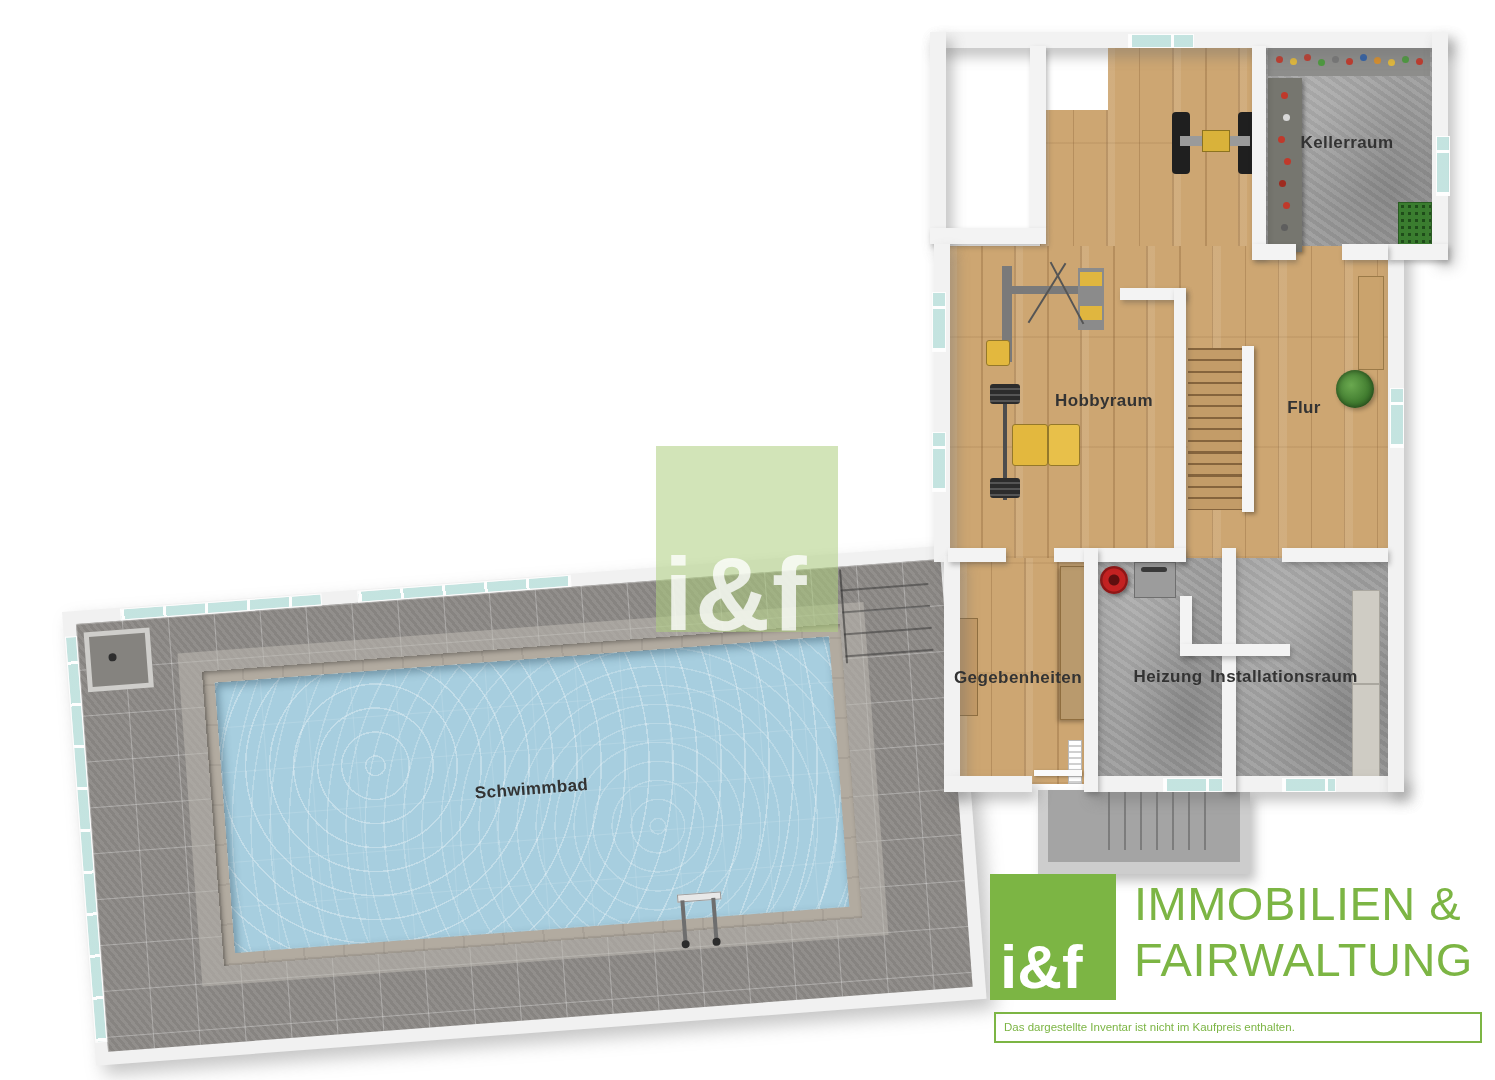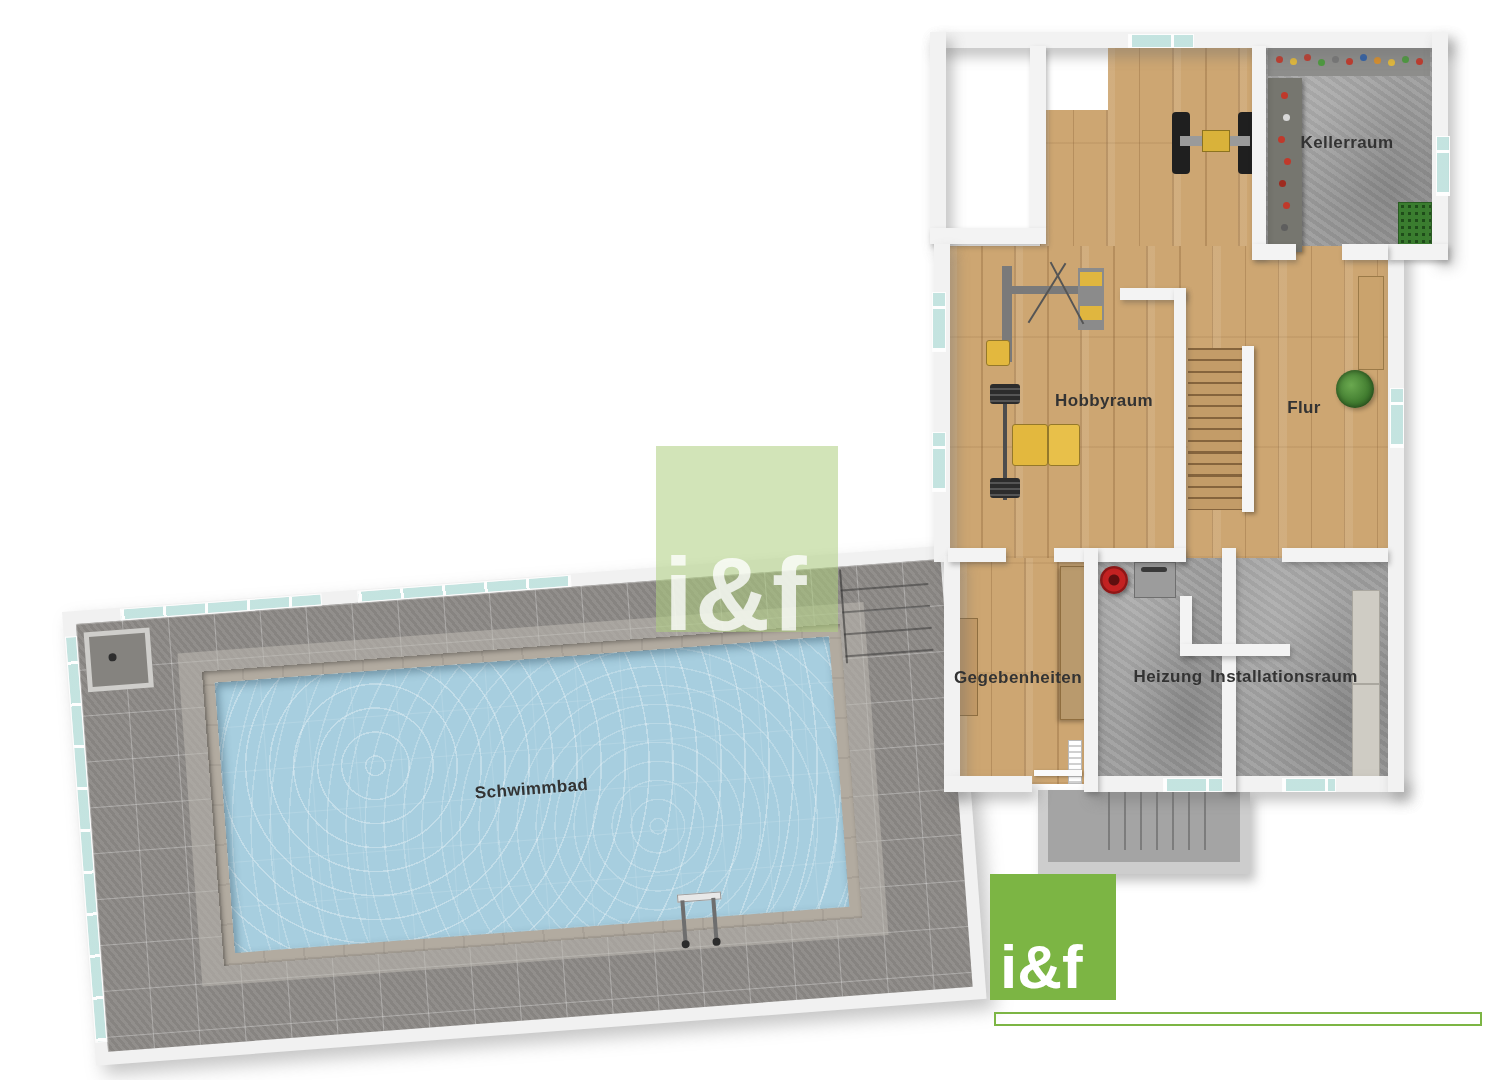--- a/index.html
+++ b/index.html
@@ -227,16 +227,21 @@
   <div class="abs room-label" style="left:1168px;top:677px;">Heizung</div>
   <div class="abs room-label" style="left:1284px;top:677px;">Installationsraum</div>
 
   <div class="abs watermark">
     <span>i&amp;f</span>
   </div>
 
   <div class="abs logo-square">
     <span>i&amp;f</span>
   </div>
+  <div class="abs brand-name brand-green">
+    <div>IMMOBILIEN &amp;</div>
+    <div>FAIRWALTUNG</div>
+  </div>
   <div class="abs disclaimer brand-green">
+    <div>Das dargestellte Inventar ist nicht im Kaufpreis enthalten.</div>
   </div>
 
 </div>
 
 </body></html>

